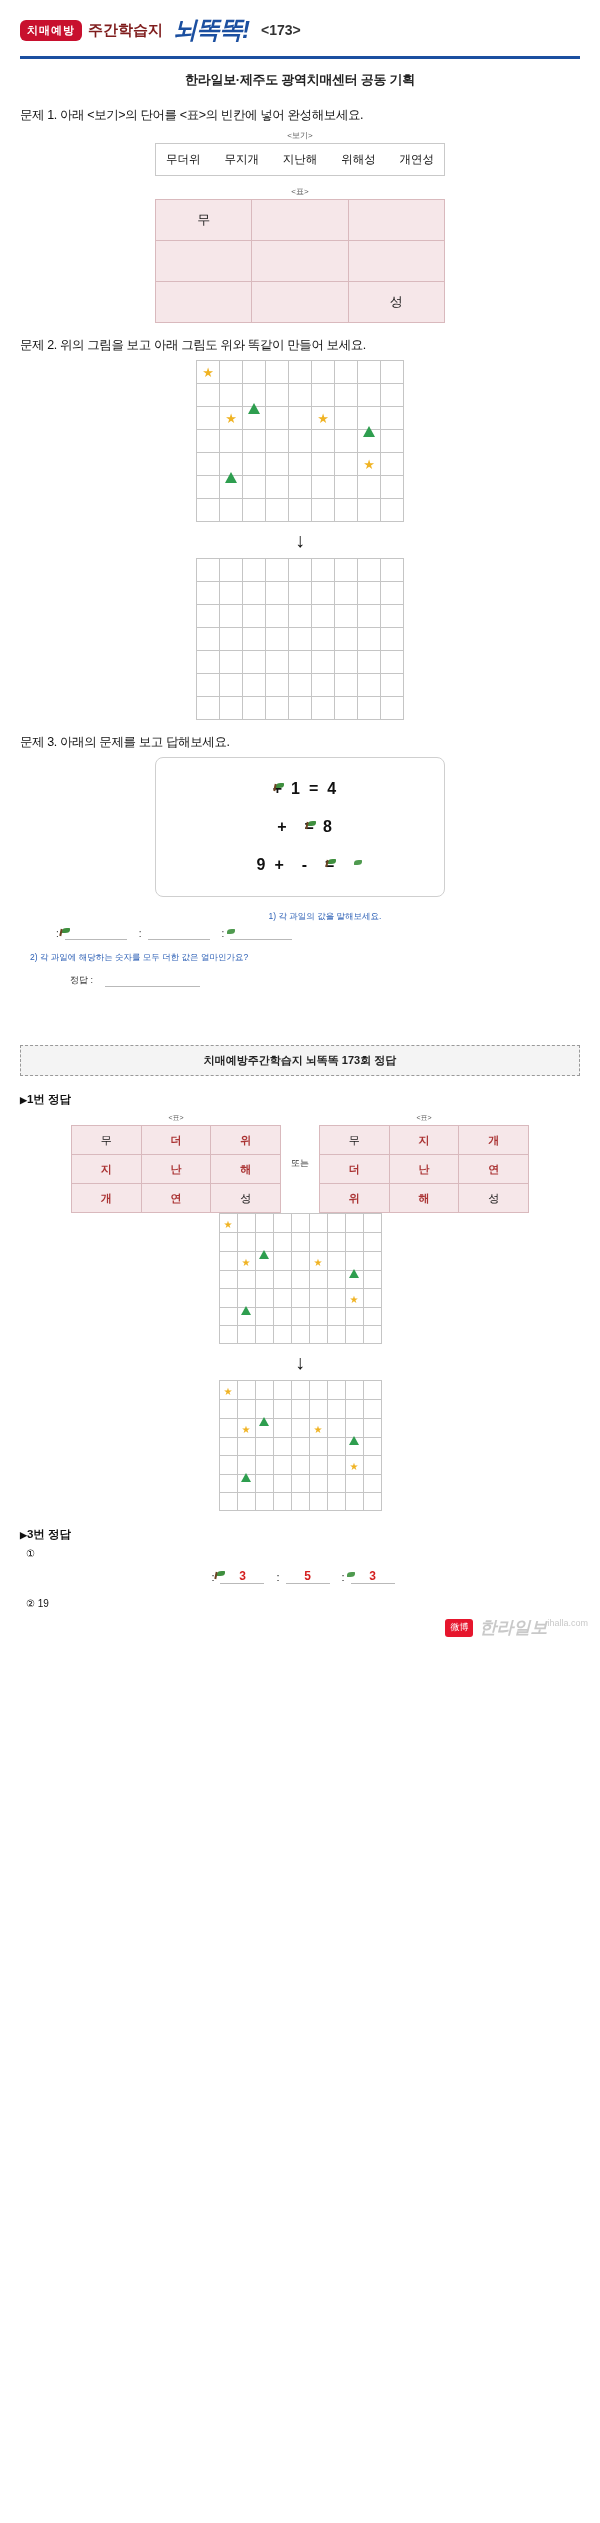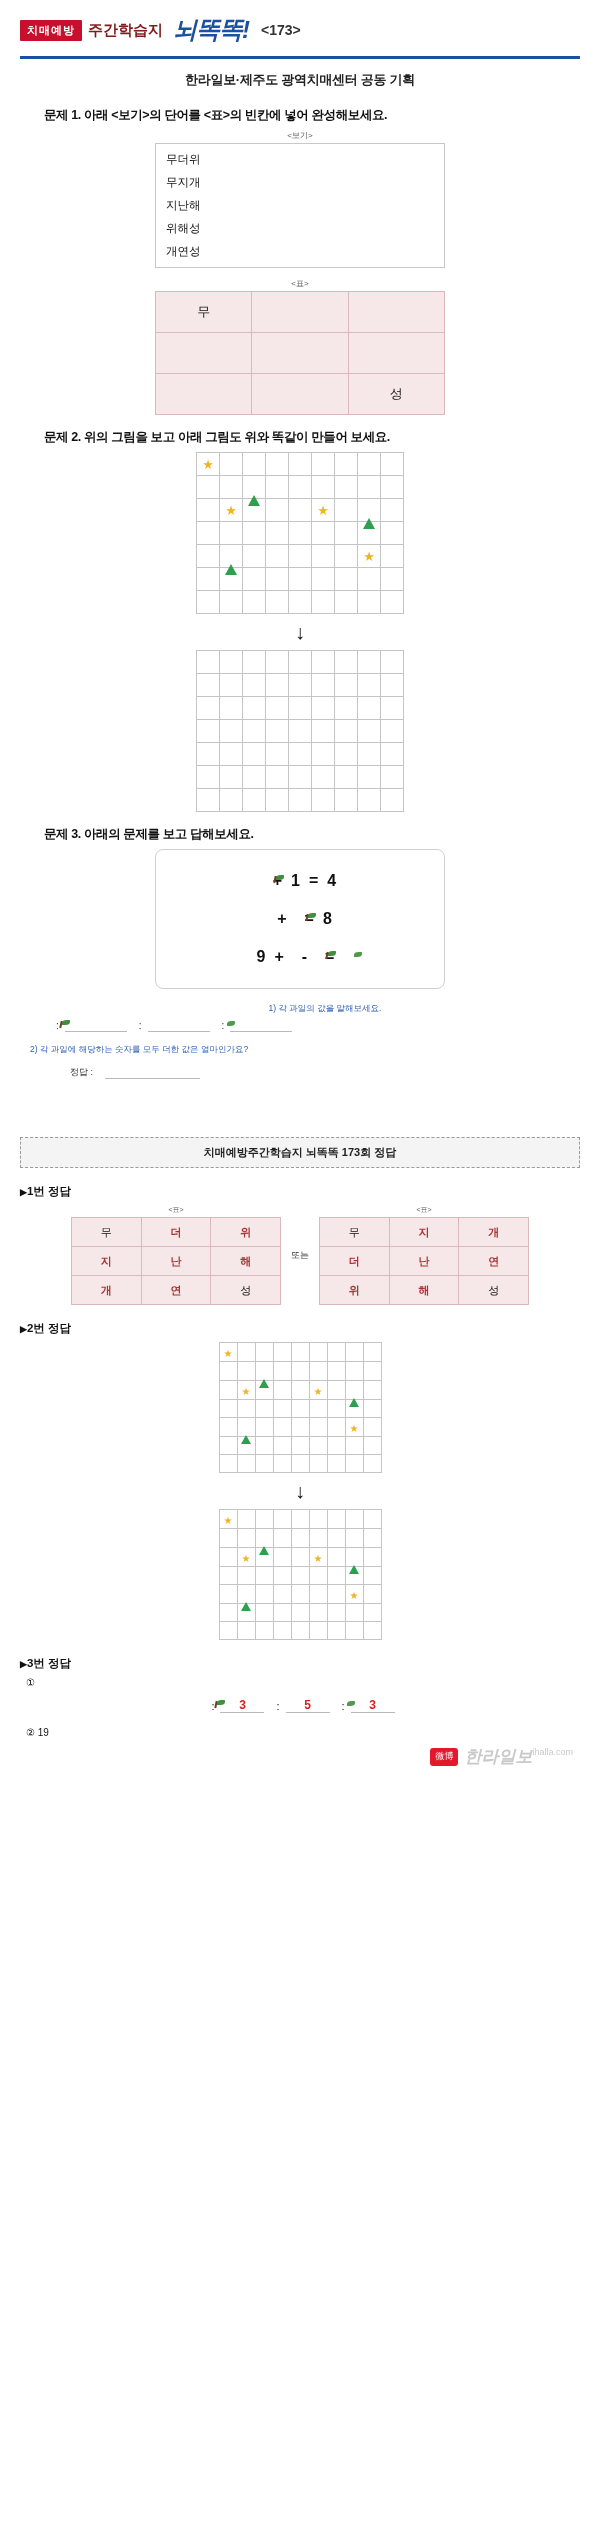--- a/index.html
+++ b/index.html
@@ -12,49 +12,49 @@
   }
   .page{width:600px;position:relative;padding-bottom:20px;box-sizing:border-box;}
 
   
   .header{
     display:flex;align-items:center;gap:6px;
     padding:14px 20px 6px 20px;
   }
   .brand-badge{
     background:#c8102e;color:#fff;font-size:11px;font-weight:bold;
-    padding:3px 7px;border-radius:1px;letter-spacing:1px;
+    padding:3px 7px;border-radius:6px;letter-spacing:1px;
     display:inline-flex;align-items:center;
   }
   .brand-text{font-size:15px;font-weight:bold;color:#7f1d1d;}
   .logo-word{
     font-size:24px;font-weight:bold;color:#1b4fa0;
     font-style:italic;letter-spacing:-1px;margin-left:4px;
   }
   .issue{font-size:14px;font-weight:bold;color:#333;margin-left:6px;}
   .header-rule{height:3px;background:#1b4fa0;margin:4px 20px 0 20px;}
   .subtitle{
     text-align:center;font-size:13px;font-weight:bold;color:#222;
     padding:12px 0 4px 0;letter-spacing:-0.3px;
   }
 
   
   .q-title{
-    font-size:12.5px;font-weight:bold;color:#111;
-    padding:14px 0 6px 20px;letter-spacing:-0.4px;margin-left:24px;
+    font-size:12.5px;font-weight:normal;color:#111;
+    padding:14px 0 6px 20px;letter-spacing:-0.4px;
   }
   .center{display:flex;justify-content:center;}
 
   
   .bogi-wrap{width:290px;}
   .bogi-label{text-align:center;font-size:8px;color:#555;margin-bottom:2px;}
   .bogi-box{
     border:1px solid #c9c9c9;background:#fff;
     padding:8px 10px;display:flex;justify-content:space-between;gap:8px;
-    font-size:11.5px;color:#111;flex-direction:column;
+    font-size:11.5px;color:#111;
   }
   .table-label{text-align:center;font-size:8px;color:#555;margin:10px 0 2px 0;}
   .grid3{
     width:290px;border-collapse:collapse;background:#f6e7e9;
     table-layout:fixed;
   }
   .grid3 td{
     border:1px solid #d9b9bd;height:38px;
     font-size:13px;text-align:center;vertical-align:middle;color:#111;
   }
@@ -154,21 +154,21 @@
     display:flex;align-items:center;justify-content:center;gap:6px;
     margin-top:10px;font-size:11px;color:#111;
   }
   .redval{color:#d41f1f;font-weight:bold;font-size:12px;}
   .uline{display:inline-block;border-bottom:1px solid #b9b9b9;width:44px;text-align:center;}
   .ans3-second{padding-left:26px;font-size:10px;color:#111;margin-top:14px;}
 
   
   .footer{
     display:flex;justify-content:flex-end;gap:6px;
-    padding:10px 27px 14px 0;
+    padding:10px 12px 14px 0;
   }
   .wm-weibo{
     background:#e6162d;color:#fff;font-size:9px;padding:2px 5px;border-radius:3px;
   }
   .wm-name{font-size:17px;font-weight:bold;color:#c9c9c9;font-style:italic;}
   .wm-sub{font-size:9px;color:#c9c9c9;}
   .wm-stack{display:flex;flex-direction:row;line-height:1.05;}
 </style>
 </head>
 <body>
@@ -479,21 +479,20 @@
         <tr>
           <td>위</td>
           <td>해</td>
           <td class="black">성</td>
         </tr>
       </tbody>
         </table>
     </div>
   </div>
 
-  <div class="ans-head">2번 정답</div>
   <div class="gridwrap">
     <table class="cells small" id="a2-top">
         <tbody>
           <tr>
             <td><span class="sym star">★</span></td>
             <td></td>
             <td></td>
             <td></td>
             <td></td>
             <td></td>

